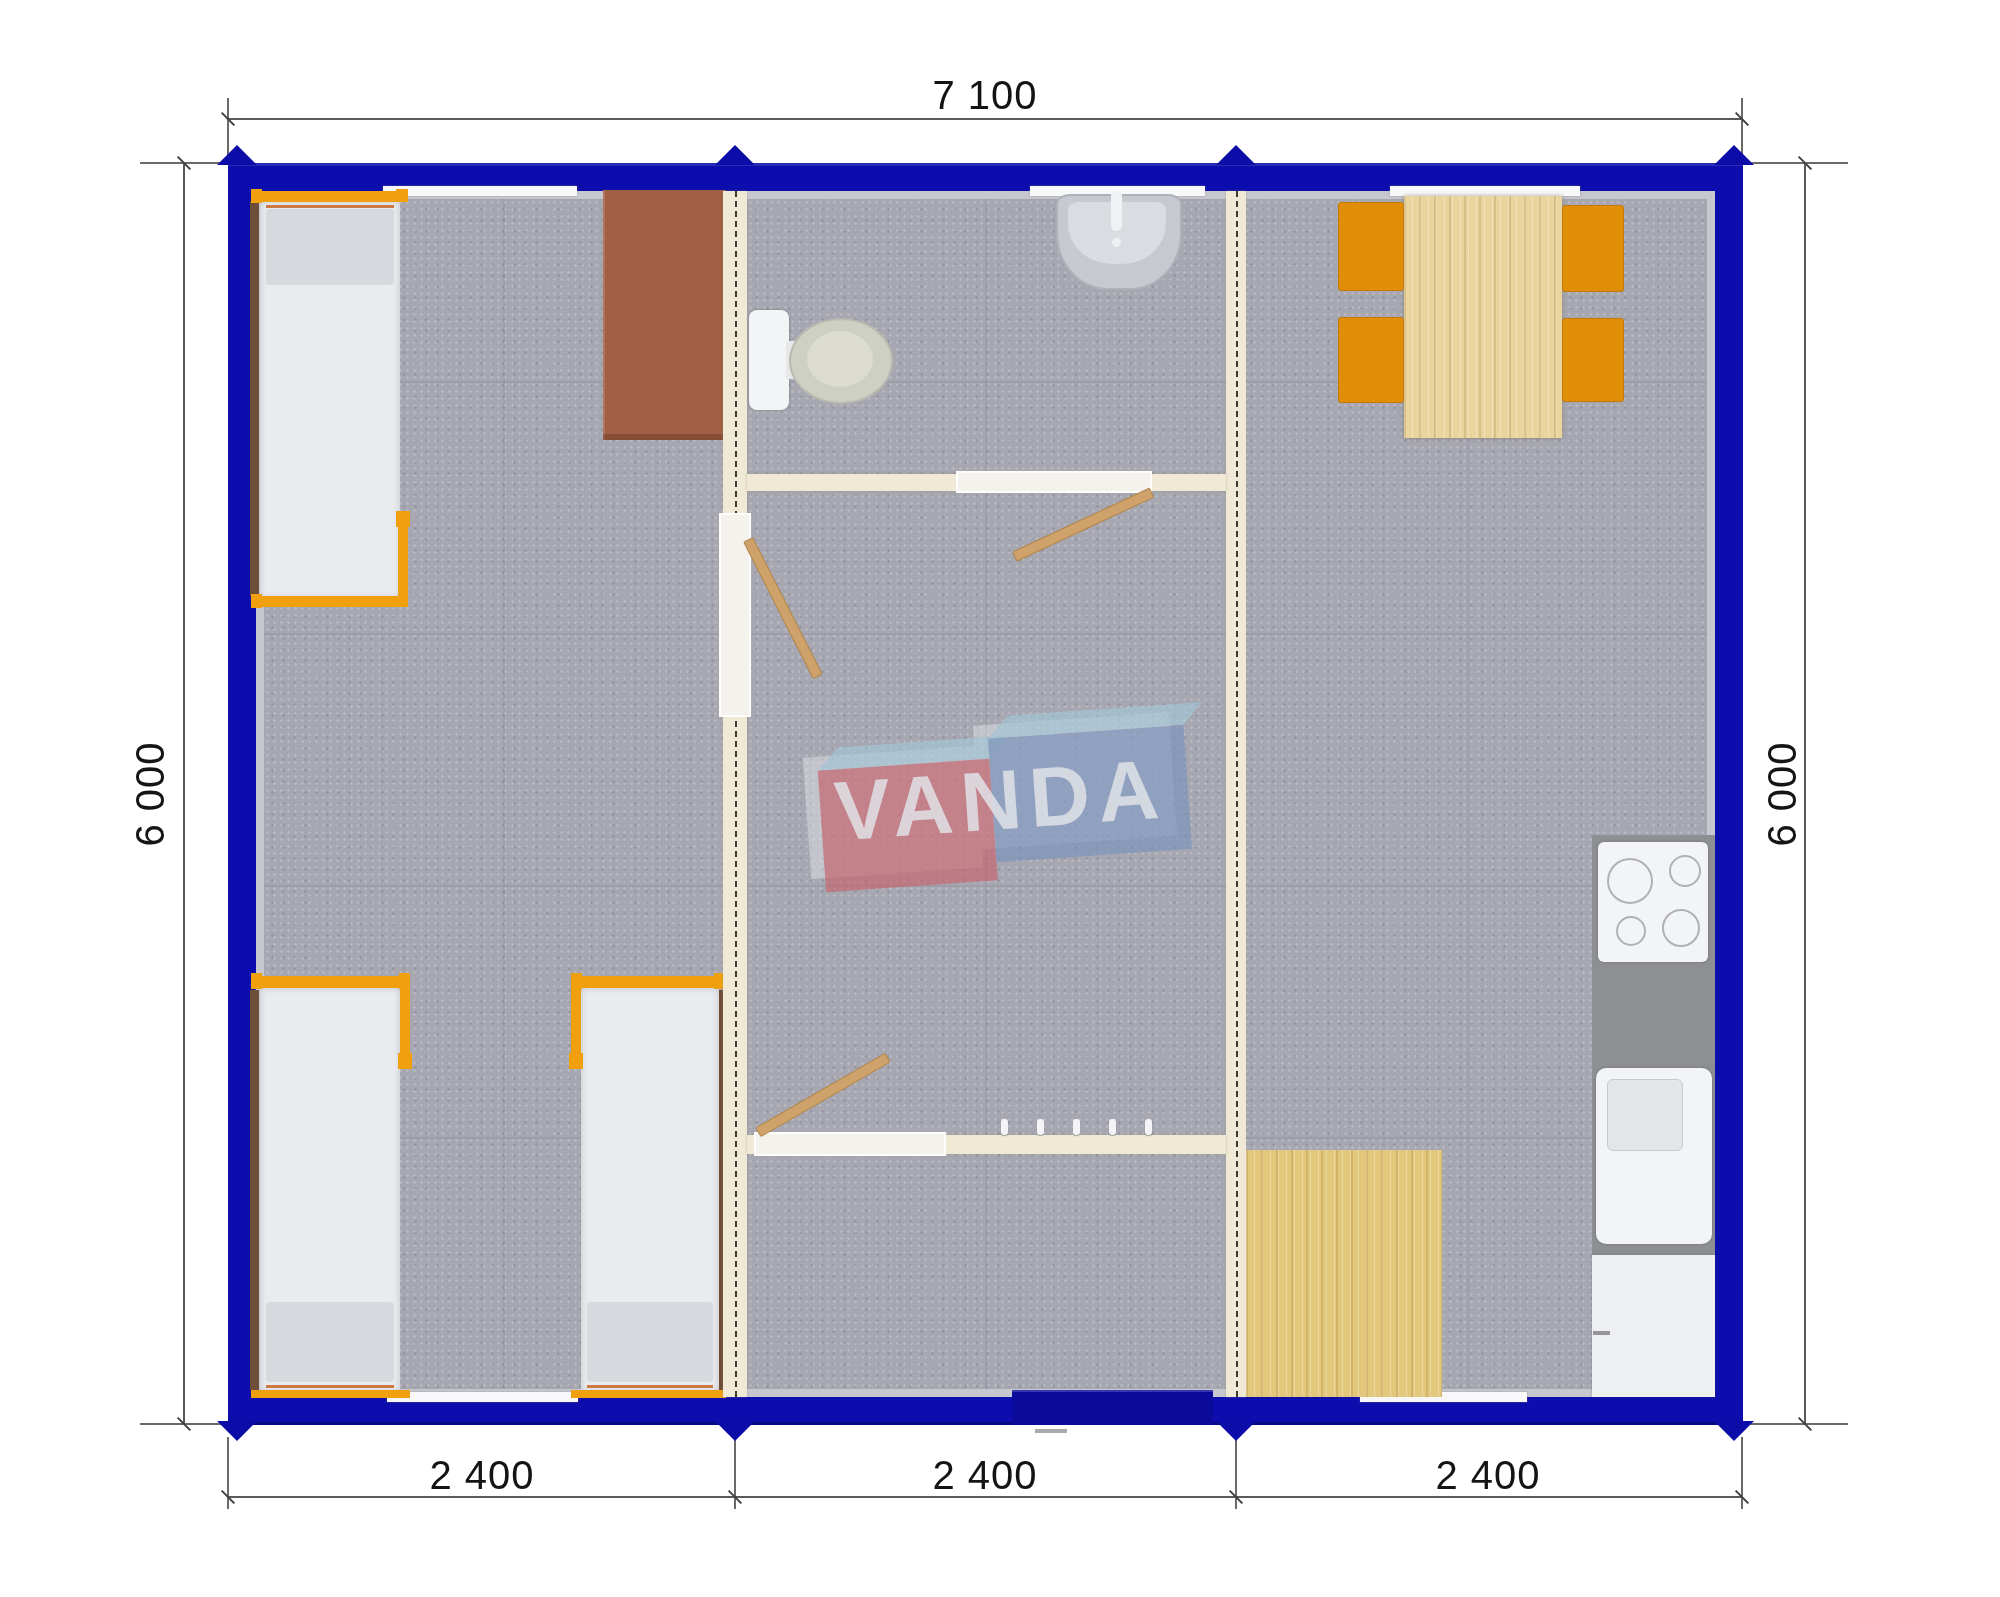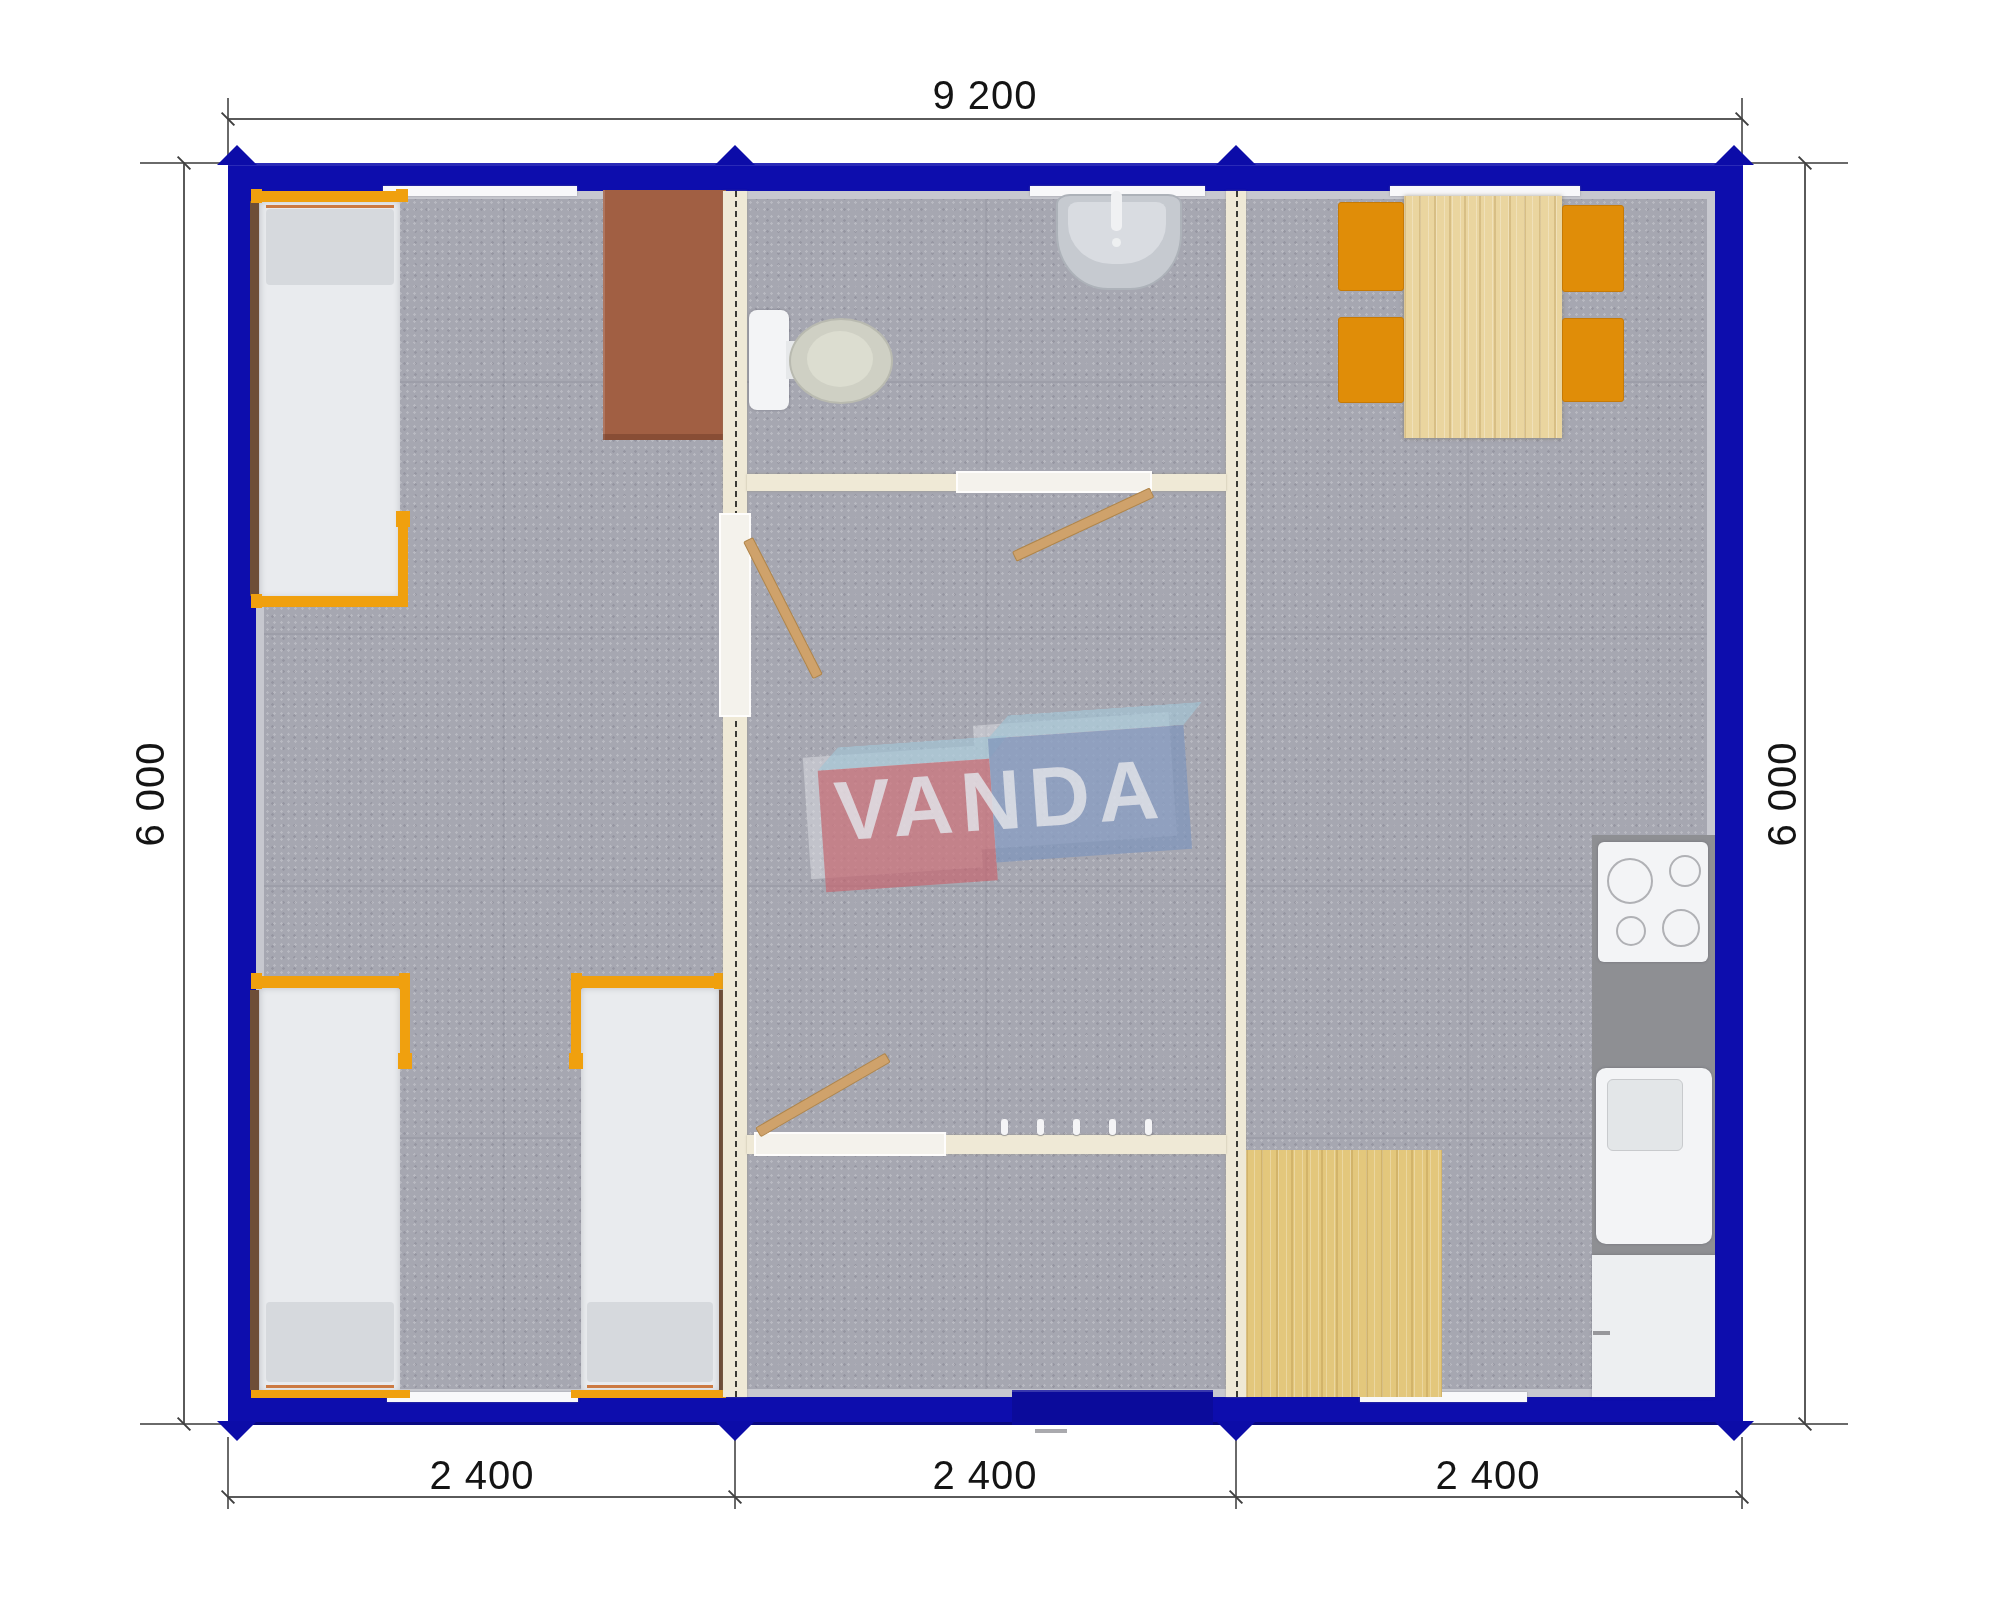--- a/index.html
+++ b/index.html
@@ -64,21 +64,21 @@
   .wm .rtop{background:rgba(162,199,217,.68);clip-path:polygon(22px 0,192px 0,172px 22px,0 22px);}
   .wm .btop{background:rgba(162,199,217,.68);clip-path:polygon(22px 0,216px 0,196px 22px,0 22px);}
   .wm .letters{font-weight:bold;font-size:84px;line-height:92px;letter-spacing:8px;
                color:rgba(231,233,237,.85);white-space:nowrap;}
 </style>
 </head>
 <body>
 
 <div id="canvas">
 
-  <div class="abs dim-label" style="left:885px;top:75px;width:200px;">9 200</div>
+  <div class="abs dim-label" style="left:885px;top:75px;width:200px;">7 100</div>
   <div class="abs dim-line" style="left:228px;top:118px;width:1515px;height:2px;"></div>
   <div class="abs dim-ext" style="left:227px;top:98px;width:2px;height:66px;"></div>
   <div class="abs dim-ext" style="left:1741px;top:98px;width:2px;height:66px;"></div>
   <div class="abs dim-slash" style="left:228px;top:119px;"></div>
   <div class="abs dim-slash" style="left:1742px;top:119px;"></div>
 
   <div class="abs dim-label vert" style="left:70px;top:774px;width:160px;">6 000</div>
   <div class="abs dim-line" style="left:183px;top:163px;width:2px;height:1262px;"></div>
   <div class="abs dim-ext" style="left:140px;top:162px;width:88px;height:2px;"></div>
   <div class="abs dim-ext" style="left:140px;top:1423px;width:88px;height:2px;"></div>

